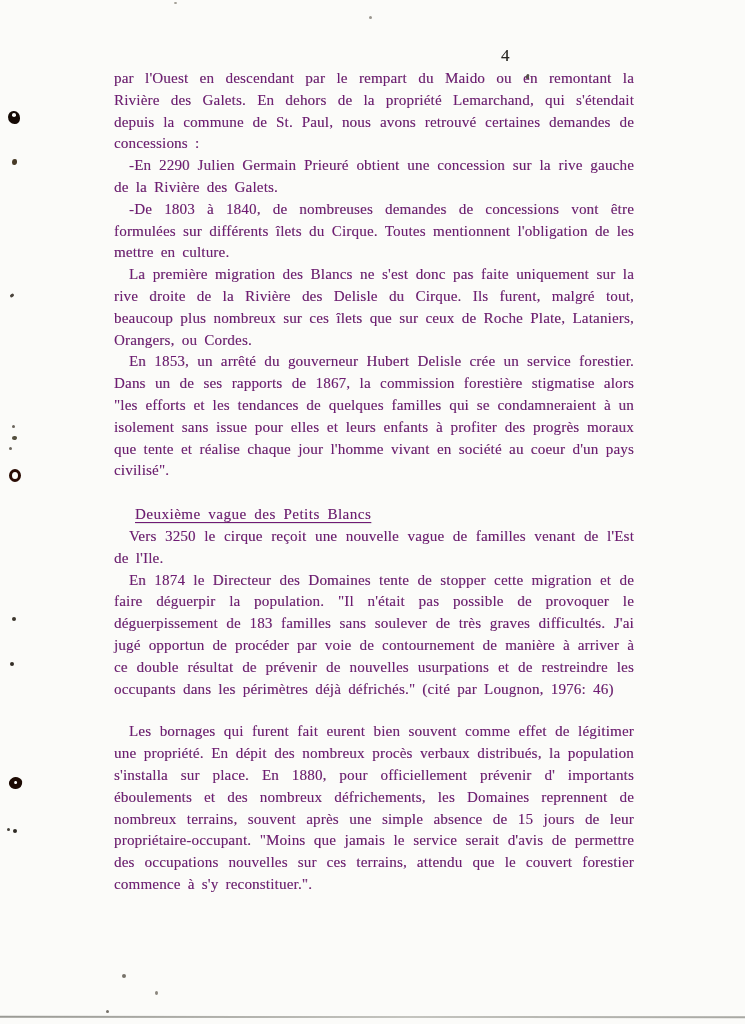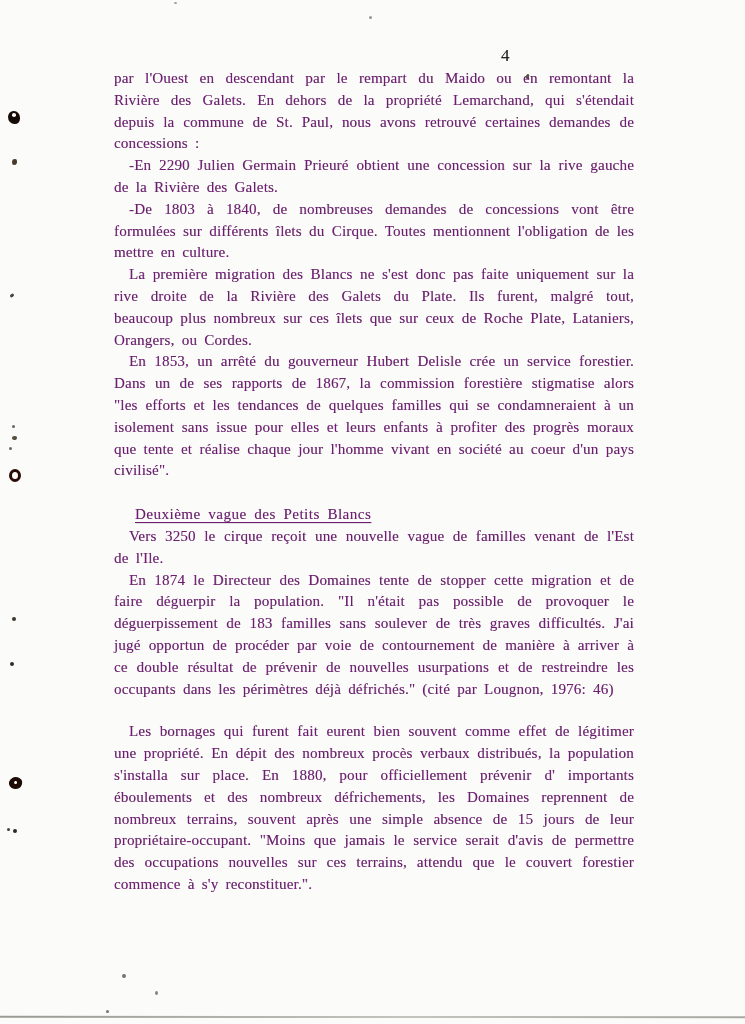--- a/index.html
+++ b/index.html
@@ -72,21 +72,21 @@
 <body>
 
 <div class="page">
 
   <div class="page-number">4</div>
 
   <div class="text-block">
     <p class="para no-indent">par l'Ouest en descendant par le rempart du Maido ou en remontant la Rivière des Galets. En dehors de la propriété Lemarchand, qui s'étendait depuis la commune de St. Paul, nous avons retrouvé certaines demandes de concessions :</p>
     <p class="para">-En 2290 Julien Germain Prieuré obtient une concession sur la rive gauche de la Rivière des Galets.</p>
     <p class="para">-De 1803 à 1840, de nombreuses demandes de concessions vont être formulées sur différents îlets du Cirque. Toutes mentionnent l'obligation de les mettre en culture.</p>
-    <p class="para">La première migration des Blancs ne s'est donc pas faite uniquement sur la rive droite de la Rivière des Galets du Plate. Ils furent, malgré tout, beaucoup plus nombreux sur ces îlets que sur ceux de Roche Plate, Lataniers, Orangers, ou Cordes.</p>
+    <p class="para">La première migration des Blancs ne s'est donc pas faite uniquement sur la rive droite de la Rivière des Delisle du Cirque. Ils furent, malgré tout, beaucoup plus nombreux sur ces îlets que sur ceux de Roche Plate, Lataniers, Orangers, ou Cordes.</p>
     <p class="para">En 1853, un arrêté du gouverneur Hubert Delisle crée un service forestier. Dans un de ses rapports de 1867, la commission forestière stigmatise alors "les efforts et les tendances de quelques familles qui se condamneraient à un isolement sans issue pour elles et leurs enfants à profiter des progrès moraux que tente et réalise chaque jour l'homme vivant en société au coeur d'un pays civilisé".</p>
     <h2 class="section-heading">Deuxième vague des Petits Blancs</h2>
     <p class="para">Vers 3250 le cirque reçoit une nouvelle vague de familles venant de l'Est de l'Ile.</p>
     <p class="para">En 1874 le Directeur des Domaines tente de stopper cette migration et de faire déguerpir la population. "Il n'était pas possible de provoquer le déguerpissement de 183 familles sans soulever de très graves difficultés. J'ai jugé opportun de procéder par voie de contournement de manière à arriver à ce double résultat de prévenir de nouvelles usurpations et de restreindre les occupants dans les périmètres déjà défrichés." (cité par Lougnon, 1976: 46)</p>
     <p class="para gap-above">Les bornages qui furent fait eurent bien souvent comme effet de légitimer une propriété. En dépit des nombreux procès verbaux distribués, la population s'installa sur place. En 1880, pour officiellement prévenir d' importants éboulements et des nombreux défrichements, les Domaines reprennent de nombreux terrains, souvent après une simple absence de 15 jours de leur propriétaire-occupant. "Moins que jamais le service serait d'avis de permettre des occupations nouvelles sur ces terrains, attendu que le couvert forestier commence à s'y reconstituer.".</p>
   </div>
 
   <div class="blot" style="left:8px; top:111px; width:12px; height:13px; background:#150a05; border-radius:55% 60% 50% 65%;">
     <div class="hole" style="left:4px; top:2px; width:4px; height:3.5px;"></div>
   </div>

